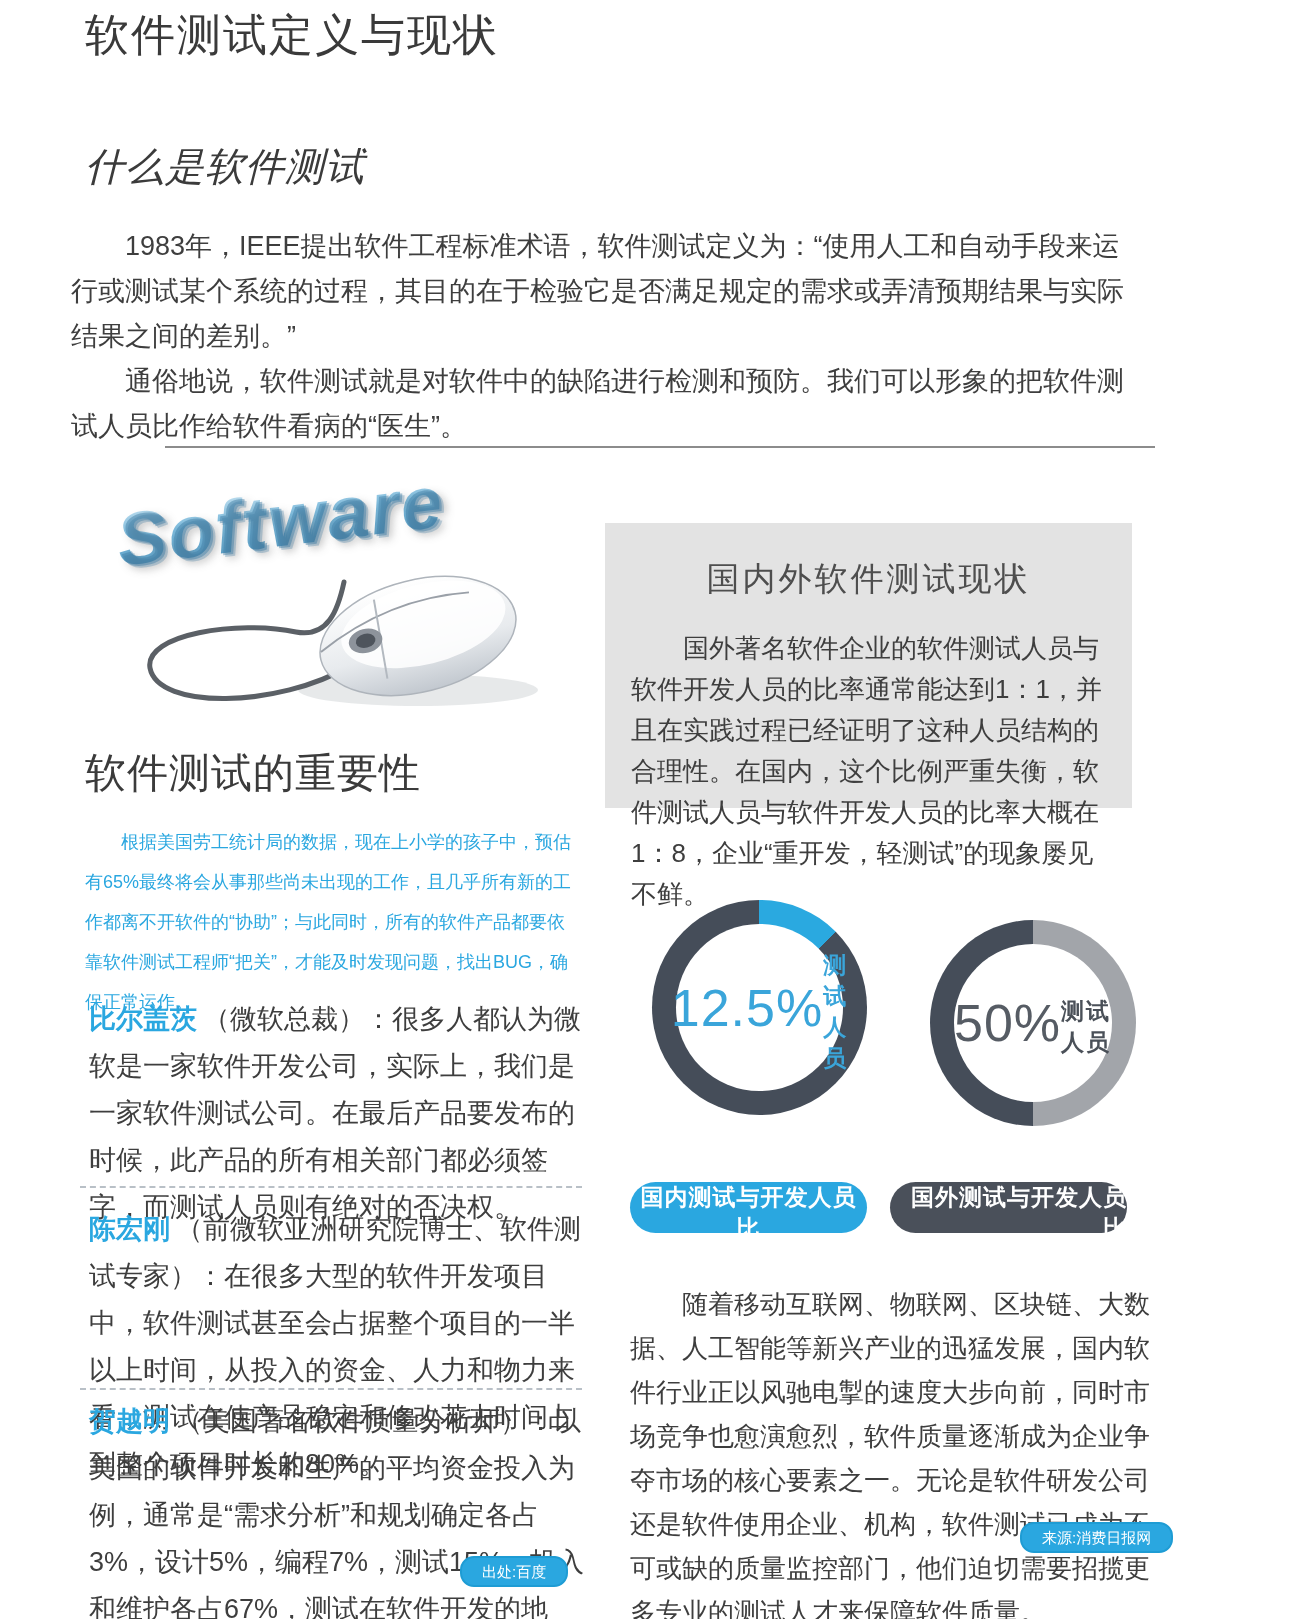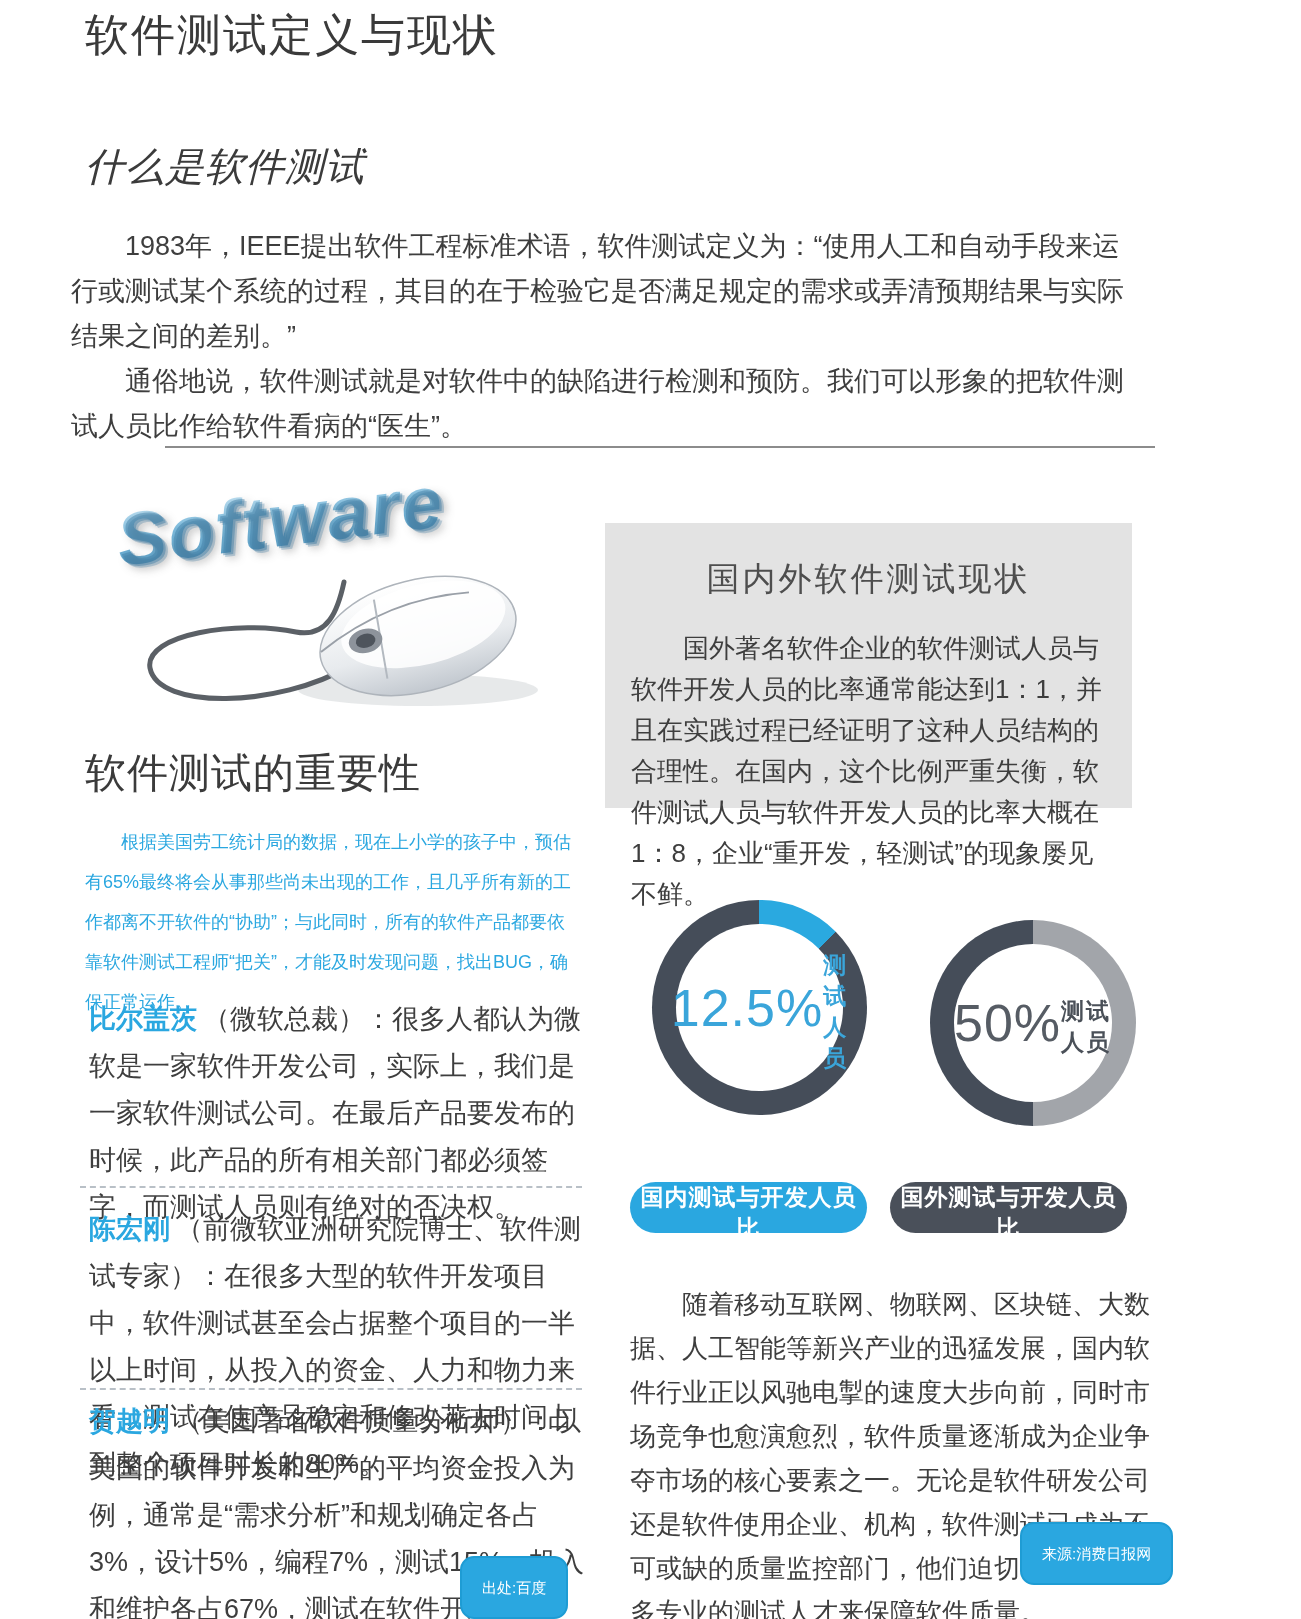--- a/index.html
+++ b/index.html
@@ -40,39 +40,39 @@
   .blue-intro{position:absolute;left:85px;top:822px;width:494px;font-size:18px;line-height:40px;
     color:var(--accent-blue);text-indent:2em;}
 
   .quote{position:absolute;left:89px;width:502px;font-size:27px;line-height:47px;color:var(--text-dark);}
   .quote .name{color:var(--accent-blue);font-weight:bold;margin-right:6px;}
   .quote.q1{top:996px;} .quote.q2{top:1206px;} .quote.q3{top:1398px;}
   .dash{position:absolute;left:80px;width:502px;border-top:2px dashed #b9c0c7;}
   .dash.d1{top:1186px;} .dash.d2{top:1388px;}
 
   .badge{position:absolute;background:var(--accent-blue);color:#fff;font-size:15px;line-height:1;
-    padding:22px 20px;border-radius:14px;border:2px solid #1e9cd4;white-space:nowrap;}
+    padding:6px 20px;border-radius:14px;border:2px solid #1e9cd4;white-space:nowrap;}
   .badge.baidu{left:460px;top:1556px;}
   .badge.source{left:1020px;top:1522px;}
 
   
   .donut{position:absolute;border-radius:50%;}
   .donut .hole{position:absolute;inset:24px;background:#fff;border-radius:50%;
     display:flex;align-items:center;justify-content:center;}
   .donut.d-left{left:652px;top:900px;width:215px;height:215px;}
   .donut.d-right{left:930px;top:920px;width:206px;height:206px;}
   .donut .pct{font-size:52px;font-weight:400;letter-spacing:1px;}
   .donut .lbl{font-size:23px;font-weight:bold;margin-top:8px;letter-spacing:2px;}
   .d-left .pct,.d-left .lbl{color:#3aa5da;}
   .d-right .pct{color:#565c64;} .d-right .lbl{color:#4a5058;}
 
   .pill-btn{position:absolute;top:1182px;height:51px;border:none;border-radius:26px;
     color:#fff;font-size:23px;font-weight:bold;letter-spacing:1px;font-family:inherit;cursor:pointer;}
   .pill-btn.domestic{left:630px;width:237px;background:var(--accent-blue);}
-  .pill-btn.foreign{left:890px;width:237px;background:#4a505a;}
+  .pill-btn.foreign{left:890px;width:237px;background:#4a505a;text-align:right;}
 
   .closing{position:absolute;left:630px;top:1282px;width:540px;font-size:26px;line-height:44px;
     color:var(--text-dark);text-indent:2em;}
 </style>
 </head>
 <body>
 
 <div class="page">
 
   <h1 class="page-title">软件测试定义与现状</h1>

